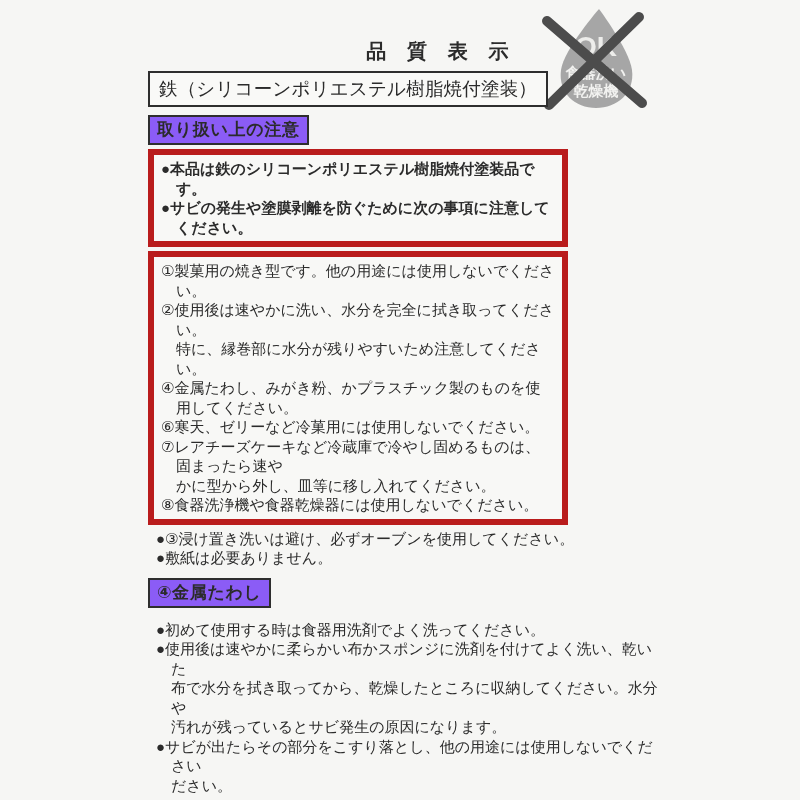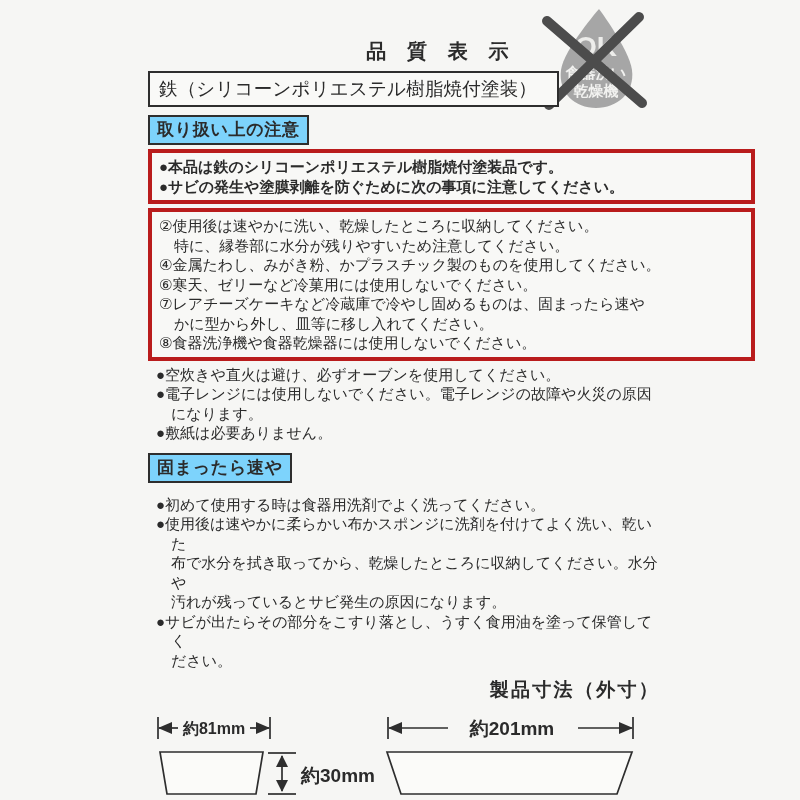--- a/index.html
+++ b/index.html
@@ -13,31 +13,31 @@
   .sheet{position:relative;width:800px;height:800px;}
   .col{position:absolute;left:148px;top:38px;width:512px;}
 
   .page-title{
     width:368px;text-align:right;
     font-size:20px;font-weight:700;letter-spacing:.38em;
     margin:0 0 6px 0;
   }
   .material-box{
     display:inline-block;border:2px solid #2e2e2e;
-    padding:3px 20px 4px 9px;font-size:18.5px;font-weight:500;
+    padding:3px 9px 4px 9px;font-size:18.5px;font-weight:500;
     margin-bottom:8px;background:#f9f9f7;letter-spacing:.01em;
   }
   .sec-head{
     display:inline-block;border:2px solid #2e2e2e;
     padding:1px 7px 2px 7px;font-size:17px;font-weight:600;
-    margin-bottom:4px;background:#7dd3fc;letter-spacing:.04em;
+    margin-bottom:4px;background:#8b5cf6;letter-spacing:.04em;
   }
   .rule-box{
-    box-sizing:border-box;width:607px;
-    border:4px solid #b91c1c;background:#f8f8f6;
+    box-sizing:border-box;width:420px;
+    border:6px solid #b91c1c;background:#f8f8f6;
     padding:4px 7px;margin-bottom:4px;
   }
   .li{
     margin:0;font-size:15px;line-height:1.3;
     padding-left:1em;text-indent:-1em;
     white-space:pre-line;letter-spacing:0;
   }
   .plain-notes{margin:4px 0 0 8px;}
   .strong-li .li{font-weight:600;}
   .care-block{margin-top:10px;}
@@ -74,46 +74,45 @@
     <div><span class="sec-head">取り扱い上の注意</span></div>
 
     <div class="rule-box strong-li">
 
     <p class="li">●本品は鉄のシリコーンポリエステル樹脂焼付塗装品です。</p>
         <p class="li">●サビの発生や塗膜剥離を防ぐために次の事項に注意してください。</p>
       </div>
 
     <div class="rule-box">
 
-        <p class="li">②使用後は速やかに洗い、乾燥したところに収納してください。
+    <p class="li">①製菓用の焼き型です。他の用途には使用しないでください。</p>
+        <p class="li">②使用後は速やかに洗い、水分を完全に拭き取ってください。
 特に、縁巻部に水分が残りやすいため注意してください。</p>
         <p class="li">④金属たわし、みがき粉、かプラスチック製のものを使用してください。</p>
         <p class="li">⑥寒天、ゼリーなど冷菓用には使用しないでください。</p>
         <p class="li">⑦レアチーズケーキなど冷蔵庫で冷やし固めるものは、固まったら速や
 かに型から外し、皿等に移し入れてください。</p>
         <p class="li">⑧食器洗浄機や食器乾燥器には使用しないでください。</p>
       </div>
 
     <div class="plain-notes">
 
-    <p class="li">●空炊きや直火は避け、必ずオーブンを使用してください。</p>
-        <p class="li">●電子レンジには使用しないでください。電子レンジの故障や火災の原因
-になります。</p>
+    <p class="li">●③浸け置き洗いは避け、必ずオーブンを使用してください。</p>
         <p class="li">●敷紙は必要ありません。</p>
       </div>
 
     <div class="care-block">
-      <div><span class="sec-head">固まったら速や</span></div>
+      <div><span class="sec-head">④金属たわし</span></div>
       <div class="care-notes">
 
       <p class="li">●初めて使用する時は食器用洗剤でよく洗ってください。</p>
           <p class="li">●使用後は速やかに柔らかい布かスポンジに洗剤を付けてよく洗い、乾いた
 布で水分を拭き取ってから、乾燥したところに収納してください。水分や
 汚れが残っているとサビ発生の原因になります。</p>
-          <p class="li">●サビが出たらその部分をこすり落とし、うすく食用油を塗って保管してく
+          <p class="li">●サビが出たらその部分をこすり落とし、他の用途には使用しないでください
 ださい。</p>
         </div>
     </div>
 
     <div class="dims-head">製品寸法（外寸）</div>
 
     <svg class="diagram" width="520" height="94" viewBox="0 0 520 94">
       <g stroke="#2e2e2e" stroke-width="1.7" fill="none">
 
         <line x1="10" y1="11" x2="10" y2="33"></line>

